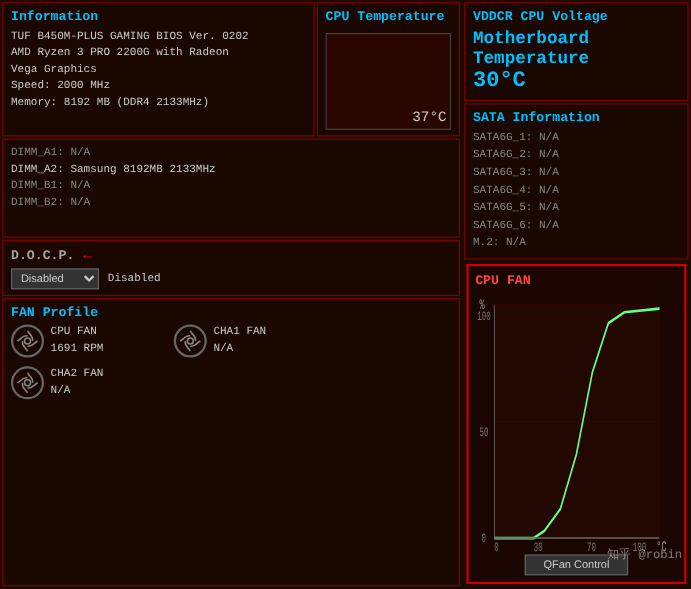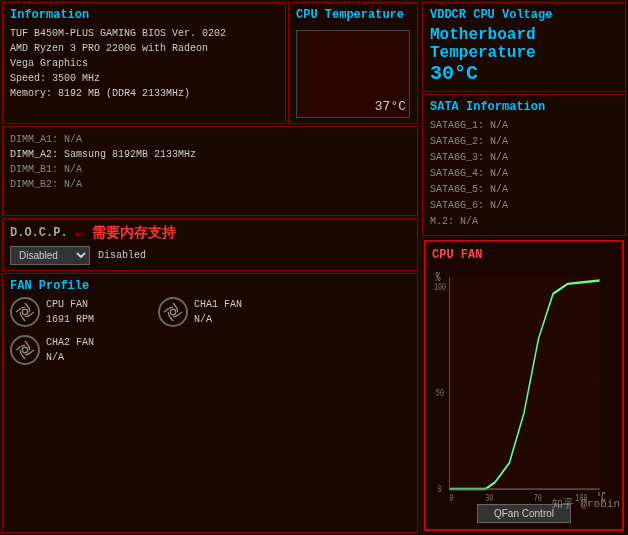--- a/index.html
+++ b/index.html
@@ -196,21 +196,21 @@
 <div class="outer">
 
   <div class="left-main">
 
     <div class="row-flex" style="height:122px;">
       <div class="box" style="flex:1; border-color:#880000;">
         <div class="section-title">Information</div>
         <div class="info-text">TUF B450M-PLUS GAMING   BIOS Ver. 0202</div>
         <div class="info-text">AMD Ryzen 3 PRO 2200G with Radeon</div>
         <div class="info-text">Vega Graphics</div>
-        <div class="info-text">Speed: 3500 MHz</div>
+        <div class="info-text">Speed: 2000 MHz</div>
         <div class="info-text">Memory: 8192 MB (DDR4 2133MHz)</div>
       </div>
       <div class="box" style="width:130px; border-color:#880000; display:flex; flex-direction:column;">
         <div class="section-title">CPU Temperature</div>
         <div style="flex:1; background:#2a0600; border:1px solid #444; margin-top:4px; display:flex; align-items:flex-end; justify-content:flex-end; padding:3px;">
           <span style="color:#ccc; font-size:13px;">37°C</span>
         </div>
       </div>
     </div>
 
@@ -220,21 +220,20 @@
         <div class="dram-row" style="color:#ccc;">DIMM_A2: Samsung 8192MB 2133MHz</div>
         <div class="dram-row">DIMM_B1: N/A</div>
         <div class="dram-row">DIMM_B2: N/A</div>
       </div>
     </div>
 
     <div class="box" style="border-color:#880000; padding: 5px 7px;">
       <div style="display:flex; align-items:center; gap:4px;">
         <span class="docp-title">D.O.C.P.</span>
         <span class="docp-arrow">←</span>
-        <span class="docp-note">需要内存支持</span>
       </div>
       <div class="docp-select-row">
         <select class="docp-select">
           <option>Disabled</option>
           <option>Enabled</option>
         </select>
         <span class="docp-value">Disabled</span>
       </div>
     </div>
 

